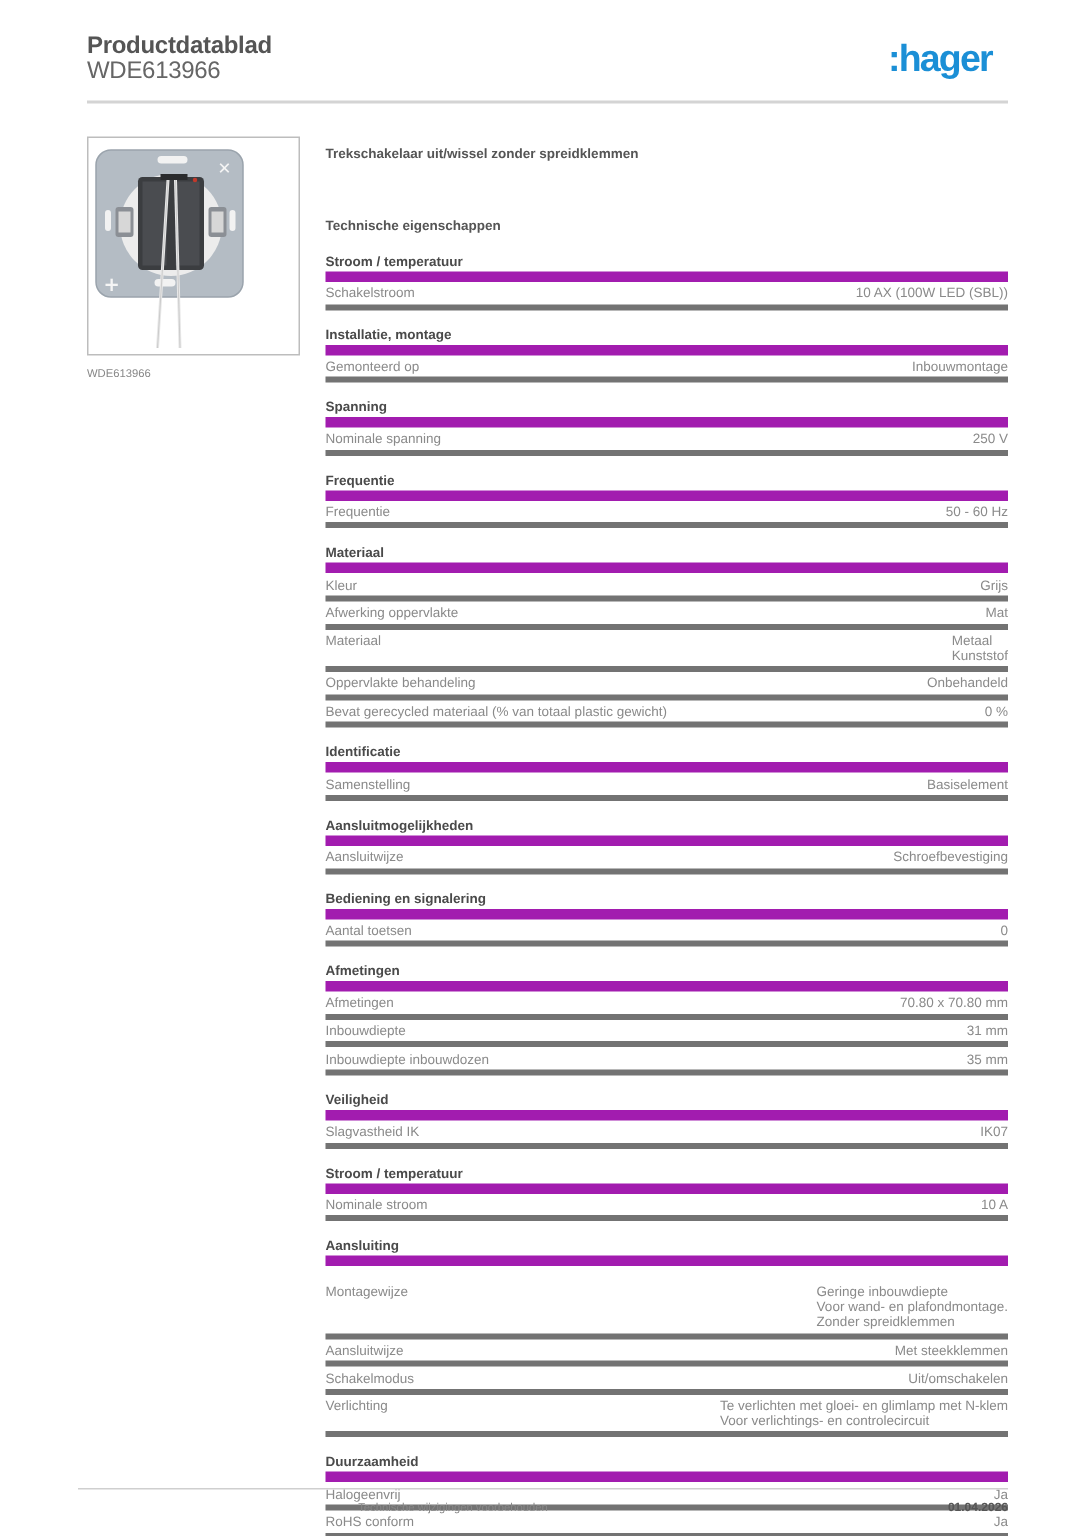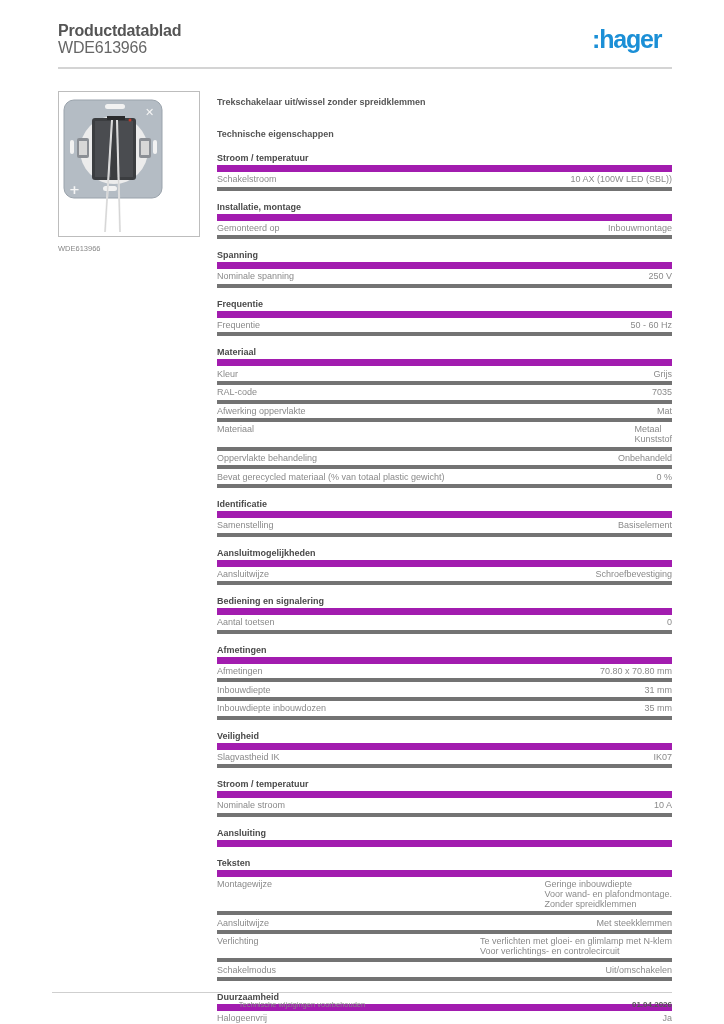--- a/index.html
+++ b/index.html
@@ -8,21 +8,21 @@
   .hdr-title { position:absolute; left:58px; top:22px; font-size:16px; font-weight:bold; color:#555; letter-spacing:-0.2px; }
   .hdr-sub { position:absolute; left:58px; top:39px; font-size:16px; color:#666; letter-spacing:-0.2px; }
   .logo { position:absolute; left:592px; top:27px; font-size:25px; font-weight:bold; color:#1b8fd6; letter-spacing:-1.2px; line-height:1; }
   .top-rule { position:absolute; left:58px; top:67px; width:614px; height:2px; background:#d4d4d4; }
 
   .img-box { position:absolute; left:58px; top:91px; width:142px; height:146px; border:1px solid #bdbdbd; box-sizing:border-box; background:#fff; }
   .img-caption { position:absolute; left:58px; top:244px; font-size:7.5px; color:#888; }
 
   .main { position:absolute; left:217px; top:96px; width:455px; }
   .product-name { font-size:9px; font-weight:bold; color:#555; height:12px; line-height:12px; }
-  .tech-title { font-size:9px; font-weight:bold; color:#555; margin-top:20px; height:12px; line-height:12px; }
+  .tech-title { font-size:9px; font-weight:bold; color:#555; margin-top:36px; height:12px; line-height:12px; }
   .sections { margin-top:12px; }
   .section { margin-bottom:10px; }
   .sec-head { font-size:9px; font-weight:bold; color:#4a4a4a; height:13px; line-height:13px; border-bottom:7px solid #a21caf; }
   .row { display:flex; justify-content:space-between; font-size:9px; color:#8a8a8a; line-height:10px;
          padding:2.3px 0 2.3px 0; border-bottom:4px solid #737373; }
   .row .k { white-space:nowrap; }
   .row .v { text-align:left; white-space:nowrap; }
   .row .v span { display:block; }
 
   .bottom-rule { position:absolute; left:52px; top:992px; width:620px; height:1px; background:#cfcfcf; }
@@ -117,26 +117,20 @@
       </div>
       <div class="section">
         <div class="sec-head">Materiaal</div>
         <div class="row">
           <div class="k">Kleur</div>
           <div class="v">
             <span>Grijs</span>
           </div>
         </div>
         <div class="row">
-          <div class="k">RAL-code</div>
-          <div class="v">
-            <span>7035</span>
-          </div>
-        </div>
-        <div class="row">
           <div class="k">Afwerking oppervlakte</div>
           <div class="v">
             <span>Mat</span>
           </div>
         </div>
         <div class="row">
           <div class="k">Materiaal</div>
           <div class="v">
             <span>Metaal</span>
             <span>Kunststof</span>
@@ -218,46 +212,45 @@
           <div class="k">Nominale stroom</div>
           <div class="v">
             <span>10 A</span>
           </div>
         </div>
       </div>
       <div class="section">
         <div class="sec-head">Aansluiting</div>
       </div>
       <div class="section">
-        <div class="sec-head">Teksten</div>
         <div class="row">
           <div class="k">Montagewijze</div>
           <div class="v">
             <span>Geringe inbouwdiepte</span>
             <span>Voor wand- en plafondmontage.</span>
             <span>Zonder spreidklemmen</span>
           </div>
         </div>
         <div class="row">
           <div class="k">Aansluitwijze</div>
           <div class="v">
             <span>Met steekklemmen</span>
           </div>
         </div>
         <div class="row">
+          <div class="k">Schakelmodus</div>
+          <div class="v">
+            <span>Uit/omschakelen</span>
+          </div>
+        </div>
+        <div class="row">
           <div class="k">Verlichting</div>
           <div class="v">
             <span>Te verlichten met gloei- en glimlamp met N-klem</span>
             <span>Voor verlichtings- en controlecircuit</span>
-          </div>
-        </div>
-        <div class="row">
-          <div class="k">Schakelmodus</div>
-          <div class="v">
-            <span>Uit/omschakelen</span>
           </div>
         </div>
       </div>
       <div class="section">
         <div class="sec-head">Duurzaamheid</div>
         <div class="row">
           <div class="k">Halogeenvrij</div>
           <div class="v">
             <span>Ja</span>
           </div>

